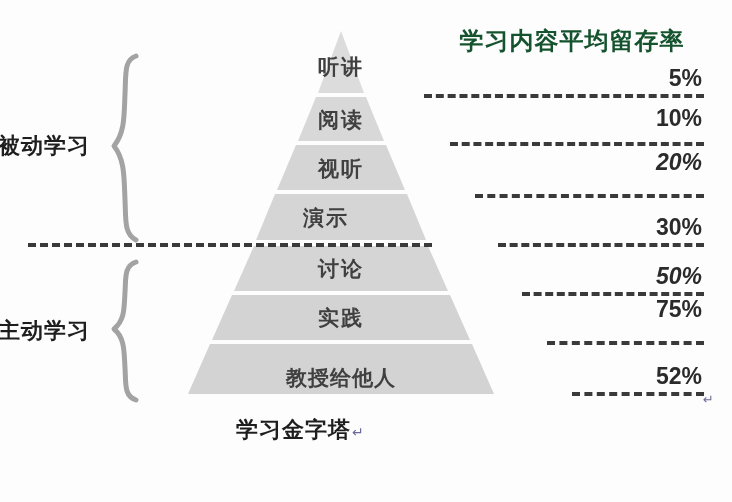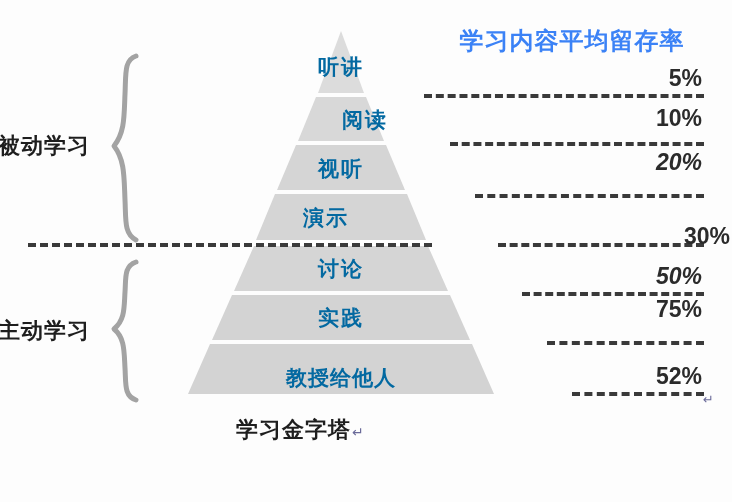--- a/index.html
+++ b/index.html
@@ -20,42 +20,42 @@
   
   .right-title {
     position: absolute;
     left: 432px;
     top: 25px;
     width: 280px;
     text-align: center;
     font-size: 24px;
     font-weight: 700;
     letter-spacing: 1px;
-    color: #3b82f6;
+    color: #14532d;
     white-space: nowrap;
   }
 
   
   #pyramid-wrap {
     position: absolute;
     left: 0;
     top: 0;
     width: 732px;
     height: 502px;
     pointer-events: none;
   }
   #pyramid-svg { display: block; }
 
   
   .level-label {
     position: absolute;
     text-align: center;
     font-size: 21px;
     font-weight: 700;
-    color: #0369a1;
+    color: #404040;
     letter-spacing: 2px;
     white-space: nowrap;
     transform: translate(-50%, -50%);
   }
   .level-label.wide { letter-spacing: 1px; }
 
   
   .group-label {
     position: absolute;
     font-size: 22px;
@@ -150,21 +150,21 @@
 
       <polygon points="254,246 428,246 448,291 234,291" fill="#d5d5d5"></polygon>
 
       <polygon points="232,295 450,295 470,340 212,340" fill="#d3d3d3"></polygon>
 
       <polygon points="210,344 472,344 494,394 188,394" fill="#d3d3d3"></polygon>
     </svg>
   </div>
 
   <div class="level-label" style="left:341px; top:67px;">听讲</div>
-  <div class="level-label" style="left:341px; top:120px;margin-left:24px;">阅读</div>
+  <div class="level-label" style="left:341px; top:120px;">阅读</div>
   <div class="level-label" style="left:341px; top:169px;">视听</div>
   <div class="level-label" style="left:326px; top:218px;">演示</div>
   <div class="level-label" style="left:341px; top:269px;">讨论</div>
   <div class="level-label" style="left:341px; top:318px;">实践</div>
   <div class="level-label wide" style="left:341px; top:370px;margin-top:8px;">教授给他人</div>
 
   <div class="mid-divider"></div>
 
   <div class="group-label" style="left:-2px; top:146px;">被动学习</div>
   <div class="group-label" style="left:-2px; top:331px;">主动学习</div>
@@ -183,21 +183,21 @@
   <div class="pct-line" style="left:424px; top:94px;  width:280px;"></div>
   <div class="pct-value" style="left:702px; top:92px;">5%</div>
 
   <div class="pct-line" style="left:450px; top:142px; width:254px;"></div>
   <div class="pct-value" style="left:702px; top:132px;">10%</div>
 
   <div class="pct-line" style="left:475px; top:194px; width:229px;"></div>
   <div class="pct-value" style="left:702px; top:176px;font-style:italic;">20%</div>
 
   <div class="pct-line" style="left:498px; top:243px; width:206px;"></div>
-  <div class="pct-value" style="left:702px; top:250px;margin-left:28px;">30%</div>
+  <div class="pct-value" style="left:702px; top:241px;">30%</div>
 
   <div class="pct-line" style="left:522px; top:292px; width:182px;"></div>
   <div class="pct-value" style="left:702px; top:290px;font-style:italic;">50%</div>
 
   <div class="pct-line" style="left:547px; top:341px; width:157px;"></div>
   <div class="pct-value" style="left:702px; top:323px;">75%</div>
 
   <div class="pct-line" style="left:572px; top:392px; width:132px;"></div>
   <div class="pct-value" style="left:702px; top:390px;">52%</div>
 

